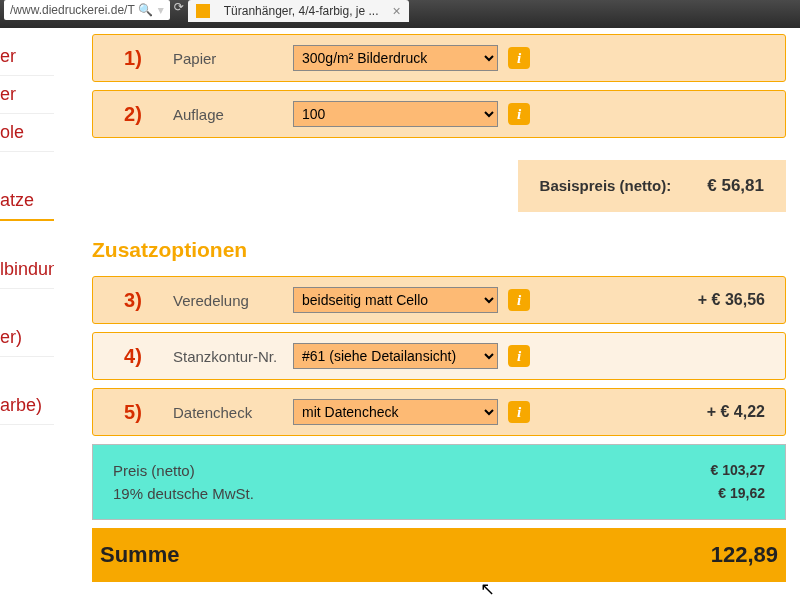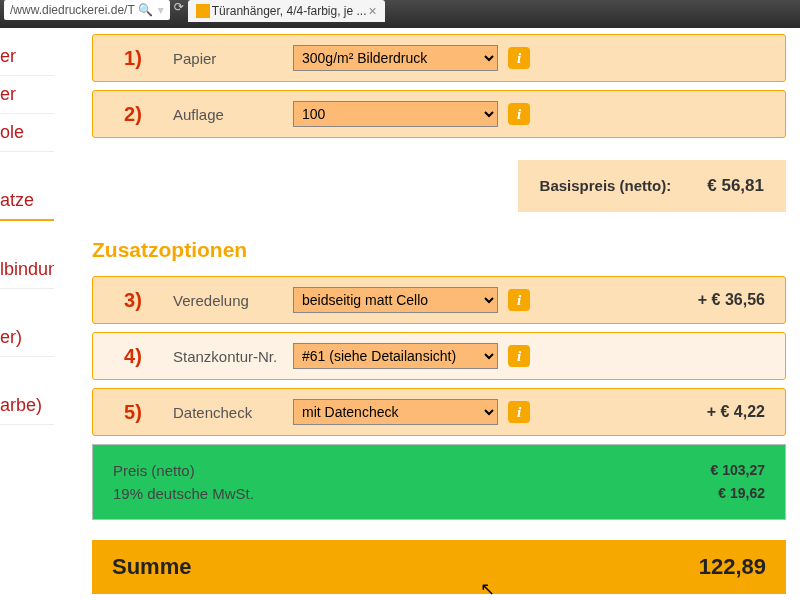--- a/index.html
+++ b/index.html
@@ -2,21 +2,21 @@
 <html><head>
 <meta charset="utf-8">
 <style>
   * { box-sizing: border-box; margin: 0; padding: 0; }
   body { font-family: Arial, sans-serif; font-size: 14px; background: #fff; color: #333; }
   
   .browser-chrome { height: 28px; background: linear-gradient(#4a4a4a, #2b2b2b); display: flex; align-items: flex-start; padding: 0 4px; gap: 4px; }
   .addr-bar { height: 20px; background: #fff; color: #555; font-size: 12px; padding: 2px 6px; display: flex; align-items: center; gap: 4px; border-radius: 2px; }
   .addr-text { color: #555; }
   .chrome-icon { color: #ccc; font-size: 12px; cursor: pointer; }
-  .tab { height: 22px; background: #f5f5f5; color: #333; font-size: 12px; padding: 3px 8px; display: flex; align-items: center; gap: 2px; border-top-left-radius: 3px; border-top-right-radius: 3px; }
+  .tab { height: 22px; background: #f5f5f5; color: #333; font-size: 12px; padding: 3px 8px; display: flex; align-items: center; gap: 14px; border-top-left-radius: 3px; border-top-right-radius: 3px; }
   .tab-icon { width: 14px; height: 14px; background: #f7a800; display: inline-block; }
   .tab-close { color: #888; font-size: 14px; cursor: pointer; }
   
   .viewport { display: flex; height: 572px; overflow: hidden; }
   
   .sidebar { width: 54px; padding-top: 10px; }
   .sidebar-item { padding: 8px 4px 8px 0; font-size: 18px; color: #b91c1c; text-align: left; border-bottom: 1px solid #eee; overflow: hidden; white-space: nowrap; }
   .sidebar-item.active { border-bottom: 2px solid #f7a800; }
   .sidebar-gap { height: 30px; }
   
@@ -30,26 +30,26 @@
   select { width: 100%; height: 26px; font-size: 14px; background: #fdba74; border: 1px solid #888; padding: 2px 4px; }
   .info-icon { width: 22px; height: 22px; background: #f7a800; color: #fff; border-radius: 4px; display: flex; align-items: center; justify-content: center; font-style: italic; font-weight: bold; font-family: serif; margin-left: 10px; cursor: pointer; font-size: 15px; }
   .row-price { margin-left: auto; padding-right: 8px; font-weight: bold; color: #333; font-size: 16px; }
   
   .basis-box { float: right; background: #fde0b6; padding: 16px 22px; margin: 14px 0 26px 0; display: flex; gap: 36px; align-items: baseline; }
   .basis-label { font-weight: bold; font-size: 15px; color: #333; }
   .basis-price { font-weight: bold; font-size: 17px; color: #333; }
   
   .section-title { clear: both; color: #f7a800; font-size: 21px; font-weight: bold; margin: 0 0 14px 0; }
   
-  .price-summary { border: 1px solid #bbb; background: #22c55e; padding: 14px 20px; margin-top: 6px; }
+  .price-summary { border: 1px solid #bbb; background: #5eead4; padding: 14px 20px; margin-top: 6px; }
   .price-line { display: flex; justify-content: space-between; padding: 3px 0; }
   .price-label { color: #444; font-size: 15px; }
   .price-val { font-weight: bold; font-size: 14px; color: #333; }
   
-  .total-bar { background: #f7a800; padding: 14px 20px; margin-top: 20px; display: flex; justify-content: space-between; align-items: flex-end; }
+  .total-bar { background: #f7a800; padding: 14px 8px; margin-top: 8px; display: flex; justify-content: space-between; align-items: flex-end; }
   .total-label { font-weight: bold; font-size: 22px; color: #222; }
   .total-val { font-weight: bold; font-size: 22px; color: #222; }
   
   .cursor { position: absolute; left: 480px; top: 550px; font-size: 18px; color: #000; pointer-events: none; }
   
   .content-area { position: relative; }
 </style>
 </head>
 <body>
 

